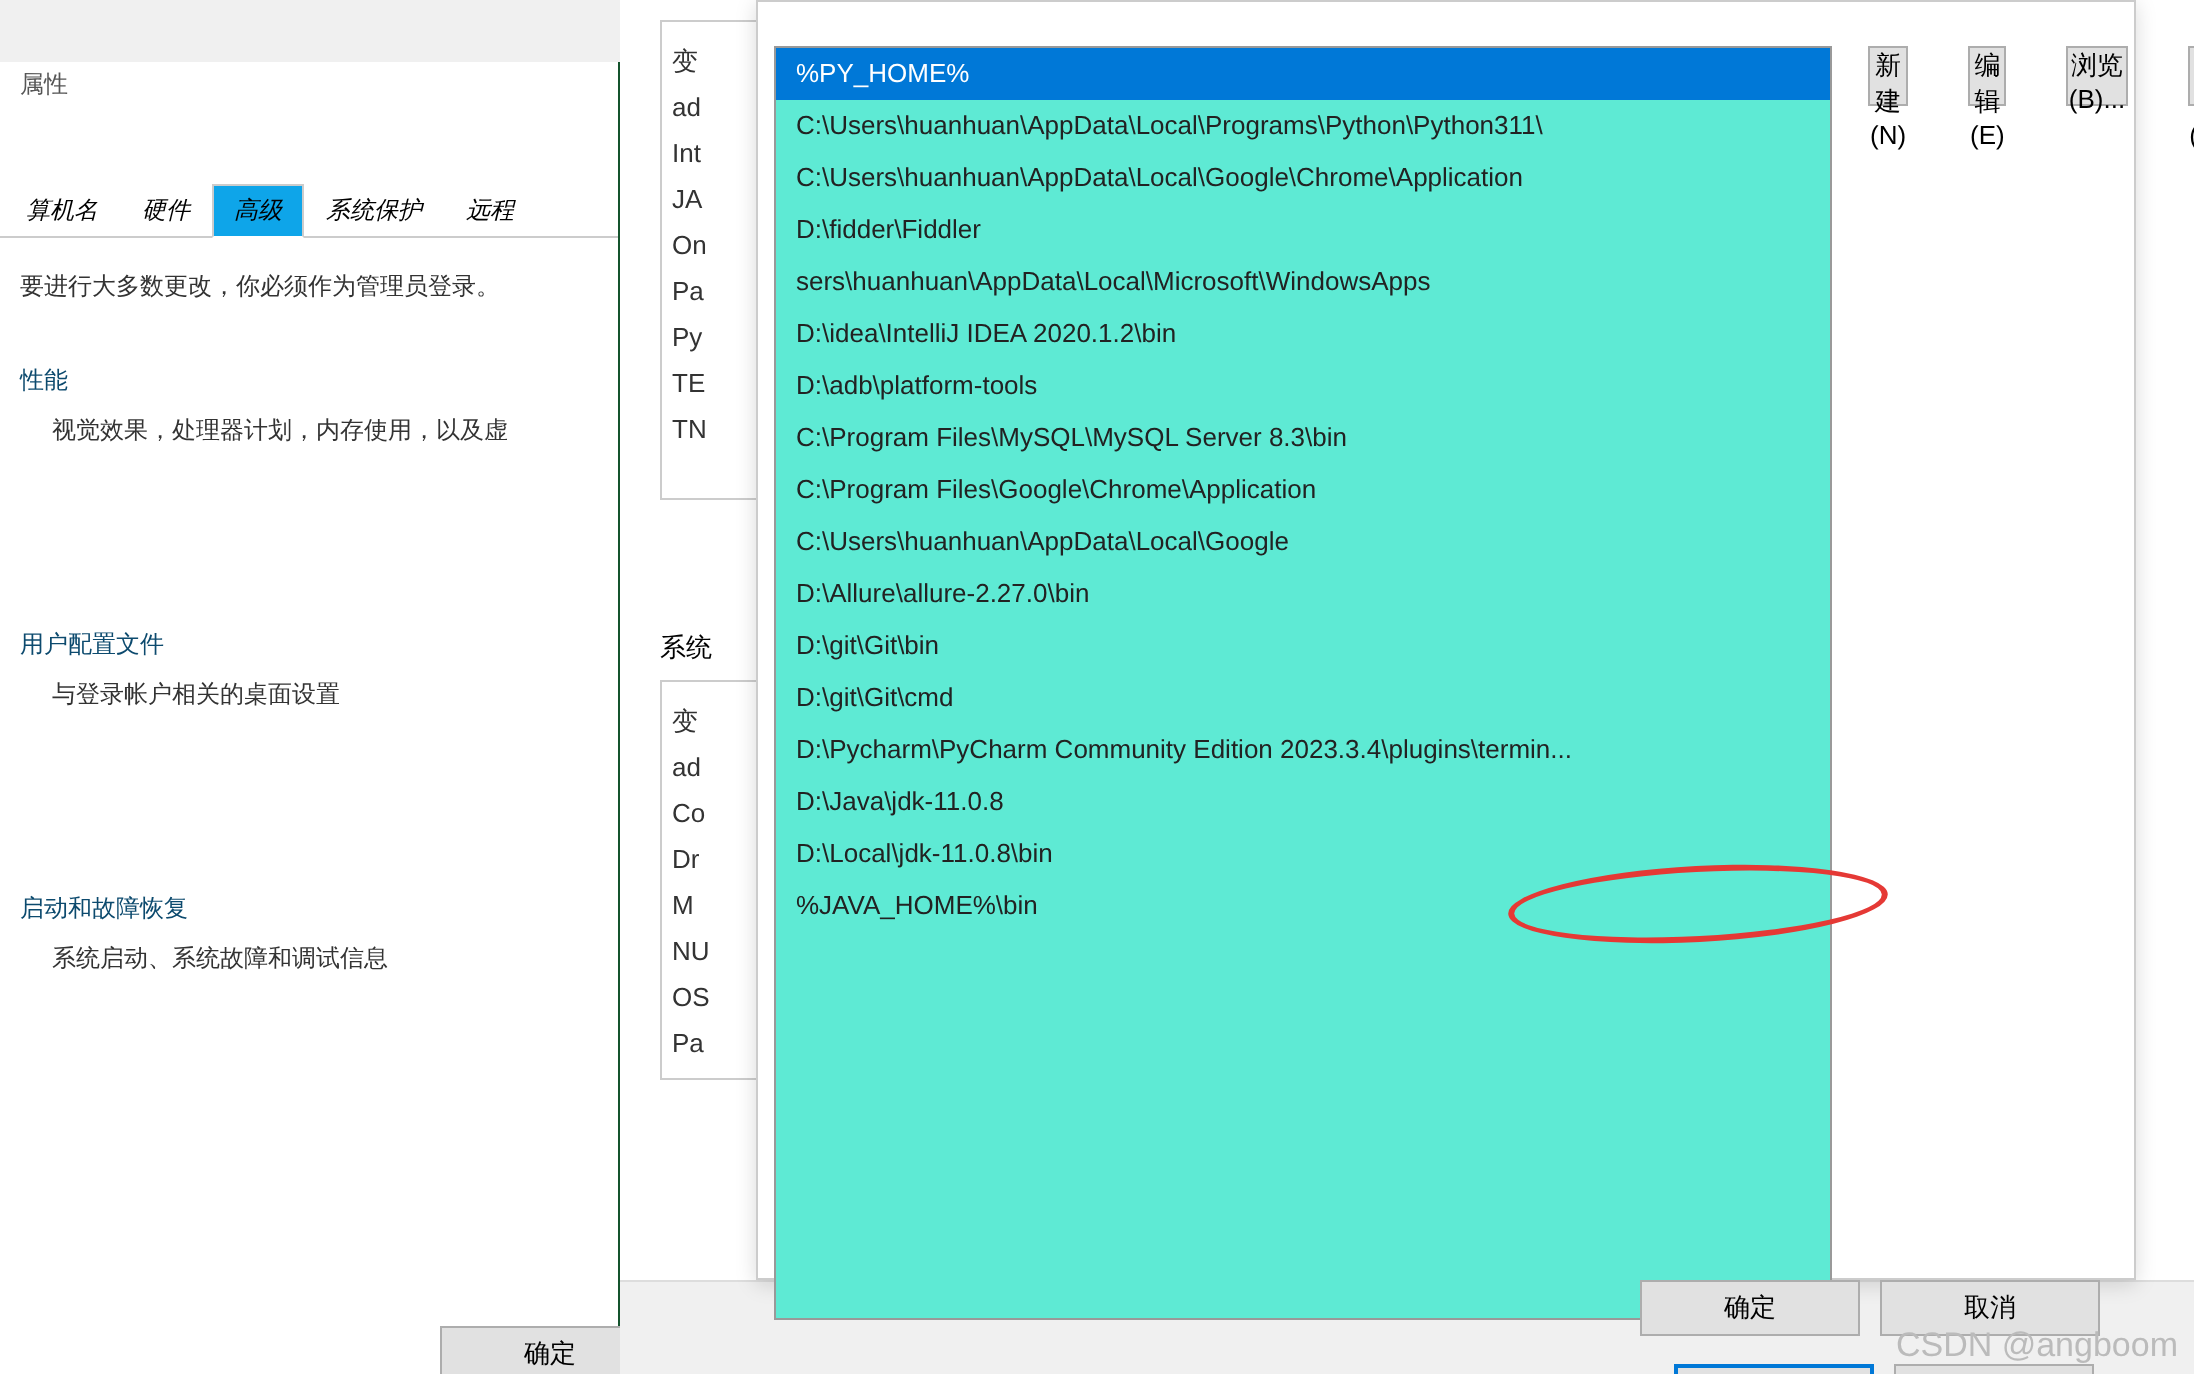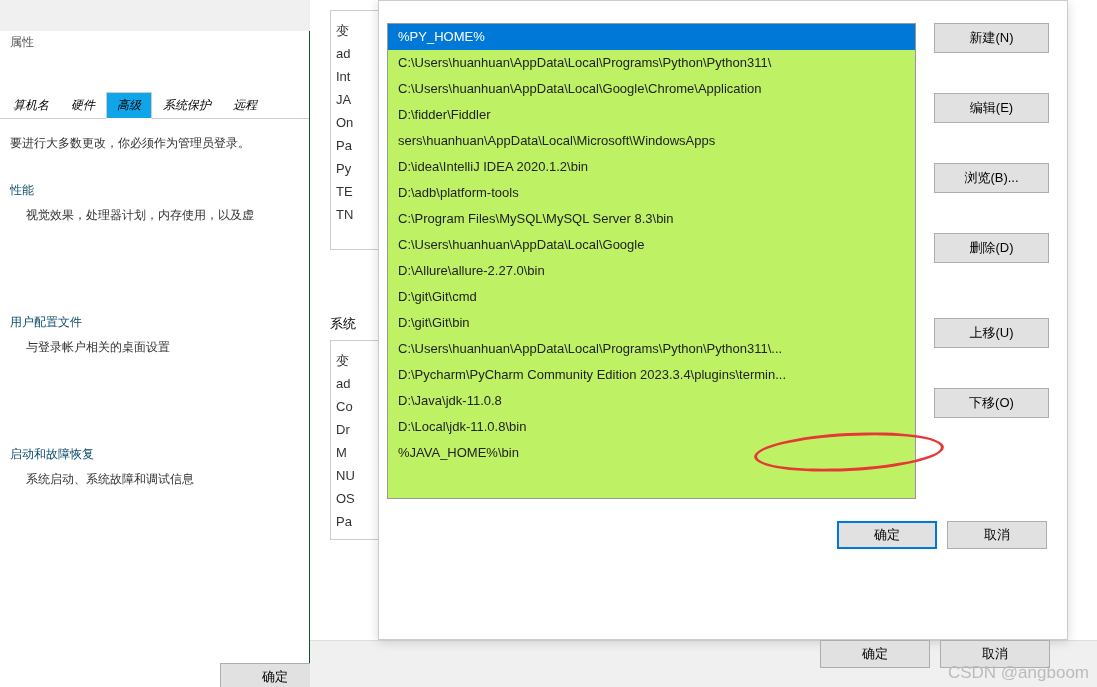--- a/index.html
+++ b/index.html
@@ -124,23 +124,23 @@
       border: 1px solid #ccc;
       box-shadow: 0 2px 10px rgba(0,0,0,0.15);
     }
     .path-body {
       display: flex;
       padding: 22px 18px 10px 8px;
     }
     .path-listbox {
       flex: 1;
       border: 1px solid #999;
-      height: 476px;
+      height: 637px;
       overflow-y: auto;
-      background: #bef264;
+      background: #5eead4;
     }
     .path-item {
       padding: 3px 10px;
       font-size: 13px;
       color: #222;
       line-height: 20px;
       white-space: nowrap;
       overflow: hidden;
       text-overflow: ellipsis;
       cursor: pointer;
@@ -159,21 +159,20 @@
       width: 190px;
       height: 38px;
       border: 3px solid #e53935;
       border-radius: 50%;
       transform: rotate(-3deg);
       pointer-events: none;
     }
     .path-buttons {
       width: 115px;
       display: flex;
-      flex-direction: column;
       gap: 15px;
       margin-left: 18px;
     }
     .dlg-button {
       height: 30px;
       font-size: 13px;
       background: #e1e1e1;
       border: 1px solid #adadad;
       cursor: pointer;
       font-family: inherit;
@@ -324,25 +323,25 @@
   <div class="path-body">
     <div class="path-listbox">
       <div class="path-item selected">%PY_HOME%</div>
       <div class="path-item">C:\Users\huanhuan\AppData\Local\Programs\Python\Python311\</div>
       <div class="path-item">C:\Users\huanhuan\AppData\Local\Google\Chrome\Application</div>
       <div class="path-item">D:\fidder\Fiddler</div>
       <div class="path-item">sers\huanhuan\AppData\Local\Microsoft\WindowsApps</div>
       <div class="path-item">D:\idea\IntelliJ IDEA 2020.1.2\bin</div>
       <div class="path-item">D:\adb\platform-tools</div>
       <div class="path-item">C:\Program Files\MySQL\MySQL Server 8.3\bin</div>
+      <div class="path-item">C:\Program Files\Google\Chrome\Application</div>
       <div class="path-item">C:\Users\huanhuan\AppData\Local\Google</div>
       <div class="path-item">D:\Allure\allure-2.27.0\bin</div>
+      <div class="path-item">D:\git\Git\bin</div>
       <div class="path-item">D:\git\Git\cmd</div>
-      <div class="path-item">D:\git\Git\bin</div>
-      <div class="path-item">C:\Users\huanhuan\AppData\Local\Programs\Python\Python311\...</div>
       <div class="path-item">D:\Pycharm\PyCharm Community Edition 2023.3.4\plugins\termin...</div>
       <div class="path-item">D:\Java\jdk-11.0.8</div>
       <div class="path-item">D:\Local\jdk-11.0.8\bin</div>
       <div class="path-item circled">%JAVA_HOME%\bin</div>
     </div>
     <div class="path-buttons">
       <button class="dlg-button">新建(N)</button>
       <div style="height:10px;"></div>
       <button class="dlg-button">编辑(E)</button>
       <div style="height:10px;"></div>

